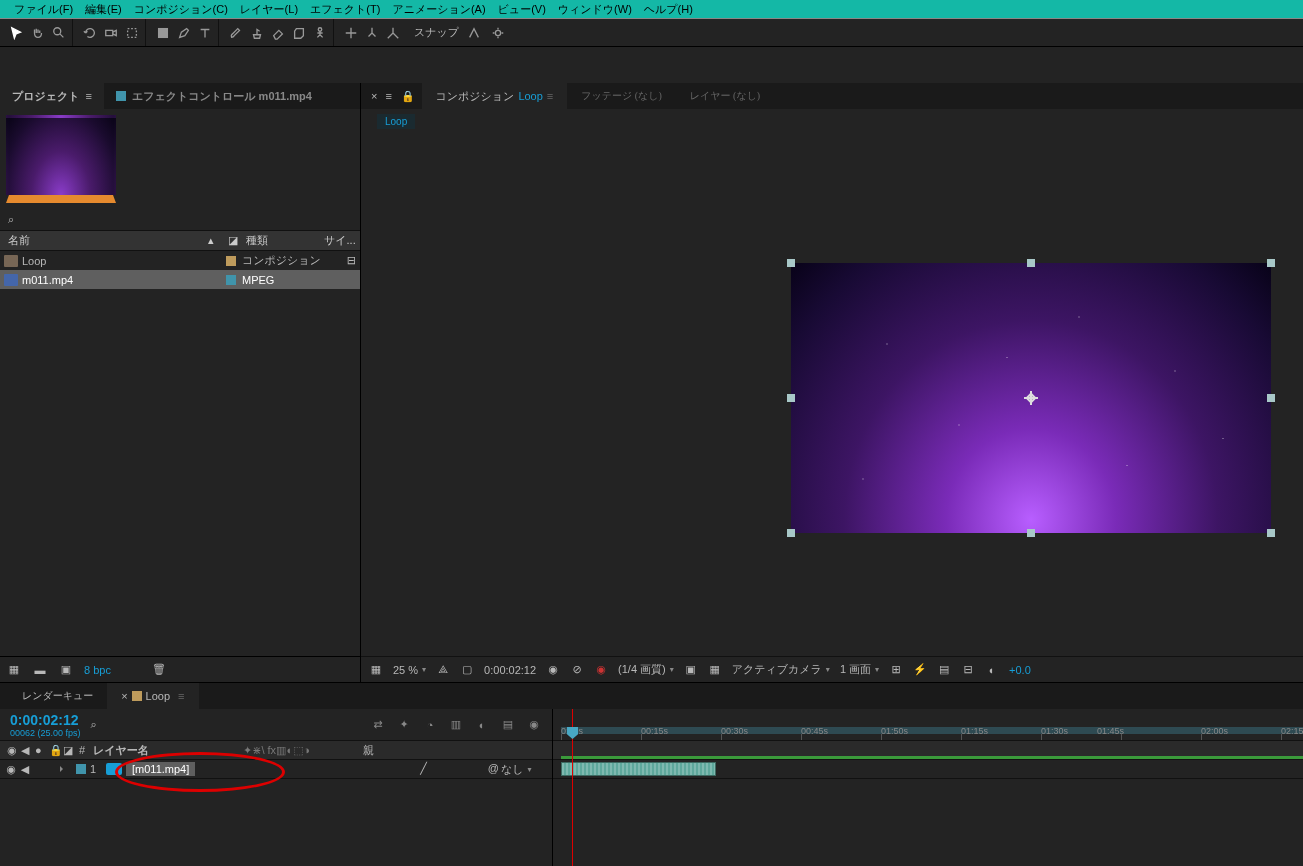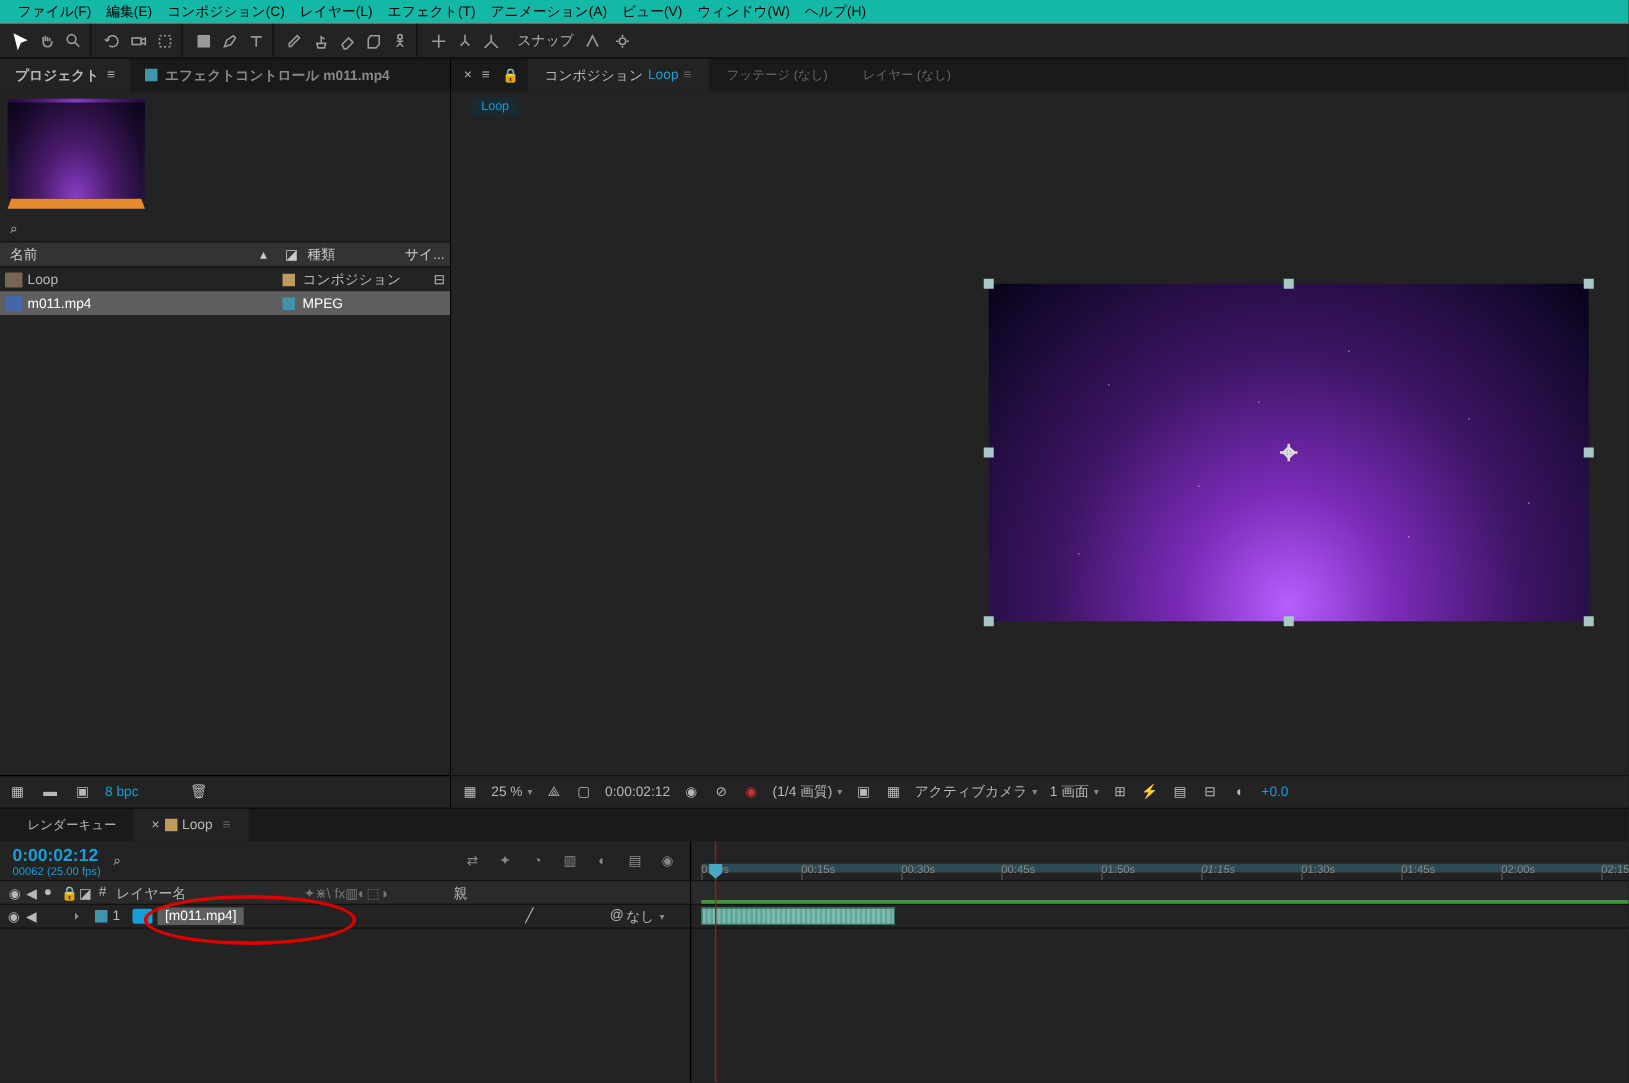--- a/index.html
+++ b/index.html
@@ -4,21 +4,21 @@
 <style>
 * { margin:0; padding:0; box-sizing:border-box; font-family:"Meiryo","Hiragino Kaku Gothic Pro",sans-serif; font-size:11px; }
 body { background:#232323; color:#b8b8b8; width:1303px; height:866px; overflow:hidden; }
 .menubar { background:#14b8a6; color:#000; height:19px; display:flex; align-items:center; padding-left:8px; border-bottom:1px solid #888; }
 .menubar span { padding:2px 6px; cursor:default; }
 .toolbar { background:#232323; height:28px; display:flex; align-items:center; padding:0 4px; gap:4px; border-bottom:1px solid #000; }
 .tb-group { display:flex; align-items:center; gap:3px; padding:0 4px; border-right:1px solid #111; height:100%; }
 .tb-ico { width:18px; height:18px; display:flex; align-items:center; justify-content:center; color:#999; }
 .tb-ico svg { width:14px; height:14px; }
 .tb-ico.active { color:#fff; }
-.main { display:flex; height:599px; }
+.main { display:flex; height:599px;margin-top:36px; }
 .left-panel { width:361px; background:#232323; border-right:1px solid #000; display:flex; flex-direction:column; }
 .panel-tabs { height:26px; display:flex; align-items:center; background:#1a1a1a; }
 .ptab { padding:0 12px; height:100%; display:flex; align-items:center; font-weight:bold; font-size:10px; }
 .ptab.active { background:#232323; }
 .ptab .ham { margin-left:6px; }
 .asset-preview { padding:6px; display:flex; gap:10px; height:100px; }
 .thumb { width:110px; height:88px; background:radial-gradient(ellipse at 50% 100%,#8a3cc9,#4a1b6b 40%,#1a0b2e 80%,#0a0418); border:3px solid transparent; border-bottom:8px solid #e68a2e; position:relative; }
 .meta { font-size:10px; color:#ccc; line-height:15px; }
 .meta .title { font-weight:bold; }
 .search-row { padding:4px 8px; display:flex; align-items:center; border-bottom:1px solid #111; }
@@ -33,21 +33,21 @@
 .proj-row .swatch { width:10px; height:10px; background:#be9b5c; margin-right:6px; }
 .proj-row .swatch.blue { background:#4094ab; }
 .proj-row .nm { flex:0 0 204px; }
 .proj-row .type { flex:1; }
 .panel-foot { height:26px; display:flex; align-items:center; padding:0 6px; gap:10px; border-top:1px solid #000; }
 .pf-ico { width:16px; height:16px; display:flex; align-items:center; justify-content:center; }
 .right-panel { flex:1; background:#232323; display:flex; flex-direction:column; }
 .comp-tabs { height:26px; display:flex; align-items:center; background:#1a1a1a; padding-left:6px; }
 .comp-tab { padding:0 14px; height:100%; display:flex; align-items:center; gap:4px; font-size:10px; }
 .comp-tab.active { background:#232323; }
-.comp-tab.dim { color:#666; }
+.comp-tab.dim { color:#666;font-family:Liberation Serif, serif; }
 .bread { height:24px; display:flex; align-items:center; padding-left:16px; }
 .bread span { color:#179ed6; background:#1a2a30; padding:2px 8px; font-size:10px; }
 .viewer { flex:1; position:relative; background:#232323; }
 .canvas { position:absolute; left:430px; top:130px; width:480px; height:270px; background:radial-gradient(ellipse at 50% 95%,#b85eff 0%,#7a2bb8 25%,#3d1564 55%,#180a34 85%,#080218 100%); }
 .canvas::after{content:"";position:absolute;inset:0;background-image:radial-gradient(1px 1px at 20% 30%,#fff,transparent),radial-gradient(1px 1px at 60% 20%,#fff,transparent),radial-gradient(1px 1px at 80% 40%,#fff,transparent),radial-gradient(1px 1px at 35% 60%,#fff,transparent),radial-gradient(1px 1px at 70% 75%,#fff,transparent),radial-gradient(1px 1px at 15% 80%,#fff,transparent),radial-gradient(1px 1px at 90% 65%,#fff,transparent),radial-gradient(1px 1px at 45% 35%,#fff,transparent);opacity:.6;}
 .handle { position:absolute; width:8px; height:8px; background:#a8c8c8; }
 .handle.tl{top:-4px;left:-4px}.handle.tc{top:-4px;left:50%;margin-left:-4px}.handle.tr{top:-4px;right:-4px}.handle.ml{top:50%;left:-4px;margin-top:-4px}.handle.mr{top:50%;right:-4px;margin-top:-4px}.handle.bl{bottom:-4px;left:-4px}.handle.bc{bottom:-4px;left:50%;margin-left:-4px}.handle.br{bottom:-4px;right:-4px}
 .anchor { position:absolute; top:50%; left:50%; width:14px; height:14px; margin:-7px; }
 .anchor::before,.anchor::after{content:"";position:absolute;background:#ddd}
 .anchor::before{top:6px;left:0;width:14px;height:2px}
@@ -353,21 +353,21 @@
           <span class="tlb-ico">◉</span>
         </div>
       </div>
       <div class="tl-header">
         <span class="cell" style="width:14px;">◉</span>
         <span class="cell" style="width:14px;">◀</span>
         <span class="cell" style="width:14px;">●</span>
         <span class="cell" style="width:14px;">🔒</span>
         <span class="cell" style="width:16px;">◪</span>
         <span class="cell" style="width:14px;">#</span>
-        <span class="cell" style="width:150px;">レイヤー名</span>
+        <span class="cell" style="width:150px;font-weight:bold;">レイヤー名</span>
         <span class="cell" style="width:120px;color:#777;">✦⋇\ fx▥◐⬚◑</span>
         <span class="cell" style="width:40px;">親</span>
       </div>
       <div class="tl-layer-row">
         <span style="width:14px;text-align:center;">◉</span>
         <span style="width:14px;text-align:center;">◀</span>
         <span style="width:14px;"></span>
         <span style="width:14px;"></span>
         <span style="width:16px;display:flex;align-items:center;">
             <span style="width:4px;height:4px;border:3px solid transparent;border-left-color:#888;"></span>
@@ -393,25 +393,25 @@
       <div class="tick" style="left: 8px;">0:00s</div>
           <div class="tick-bar" style="left: 8px;"></div>
           <div class="tick" style="left: 88px;">00:15s</div>
           <div class="tick-bar" style="left: 88px;"></div>
           <div class="tick" style="left: 168px;">00:30s</div>
           <div class="tick-bar" style="left: 168px;"></div>
           <div class="tick" style="left: 248px;">00:45s</div>
           <div class="tick-bar" style="left: 248px;"></div>
           <div class="tick" style="left: 328px;">01:50s</div>
           <div class="tick-bar" style="left: 328px;"></div>
-          <div class="tick" style="left: 408px; font-style: italic;">01:15s</div>
+          <div class="tick" style="left: 408px;">01:15s</div>
           <div class="tick-bar" style="left: 408px;"></div>
           <div class="tick" style="left: 488px;">01:30s</div>
           <div class="tick-bar" style="left: 488px;"></div>
-          <div class="tick" style="left: 568px;">01:45s</div>
+          <div class="tick" style="left: 544px;">01:45s</div>
           <div class="tick-bar" style="left: 568px;"></div>
           <div class="tick" style="left: 648px;">02:00s</div>
           <div class="tick-bar" style="left: 648px;"></div>
           <div class="tick" style="left: 728px;">02:15s</div>
           <div class="tick-bar" style="left: 728px;"></div>
         </div>
       <div class="cti"></div>
       <div class="track-area">
         <div class="track-header-bg">
             <div class="green"></div>

